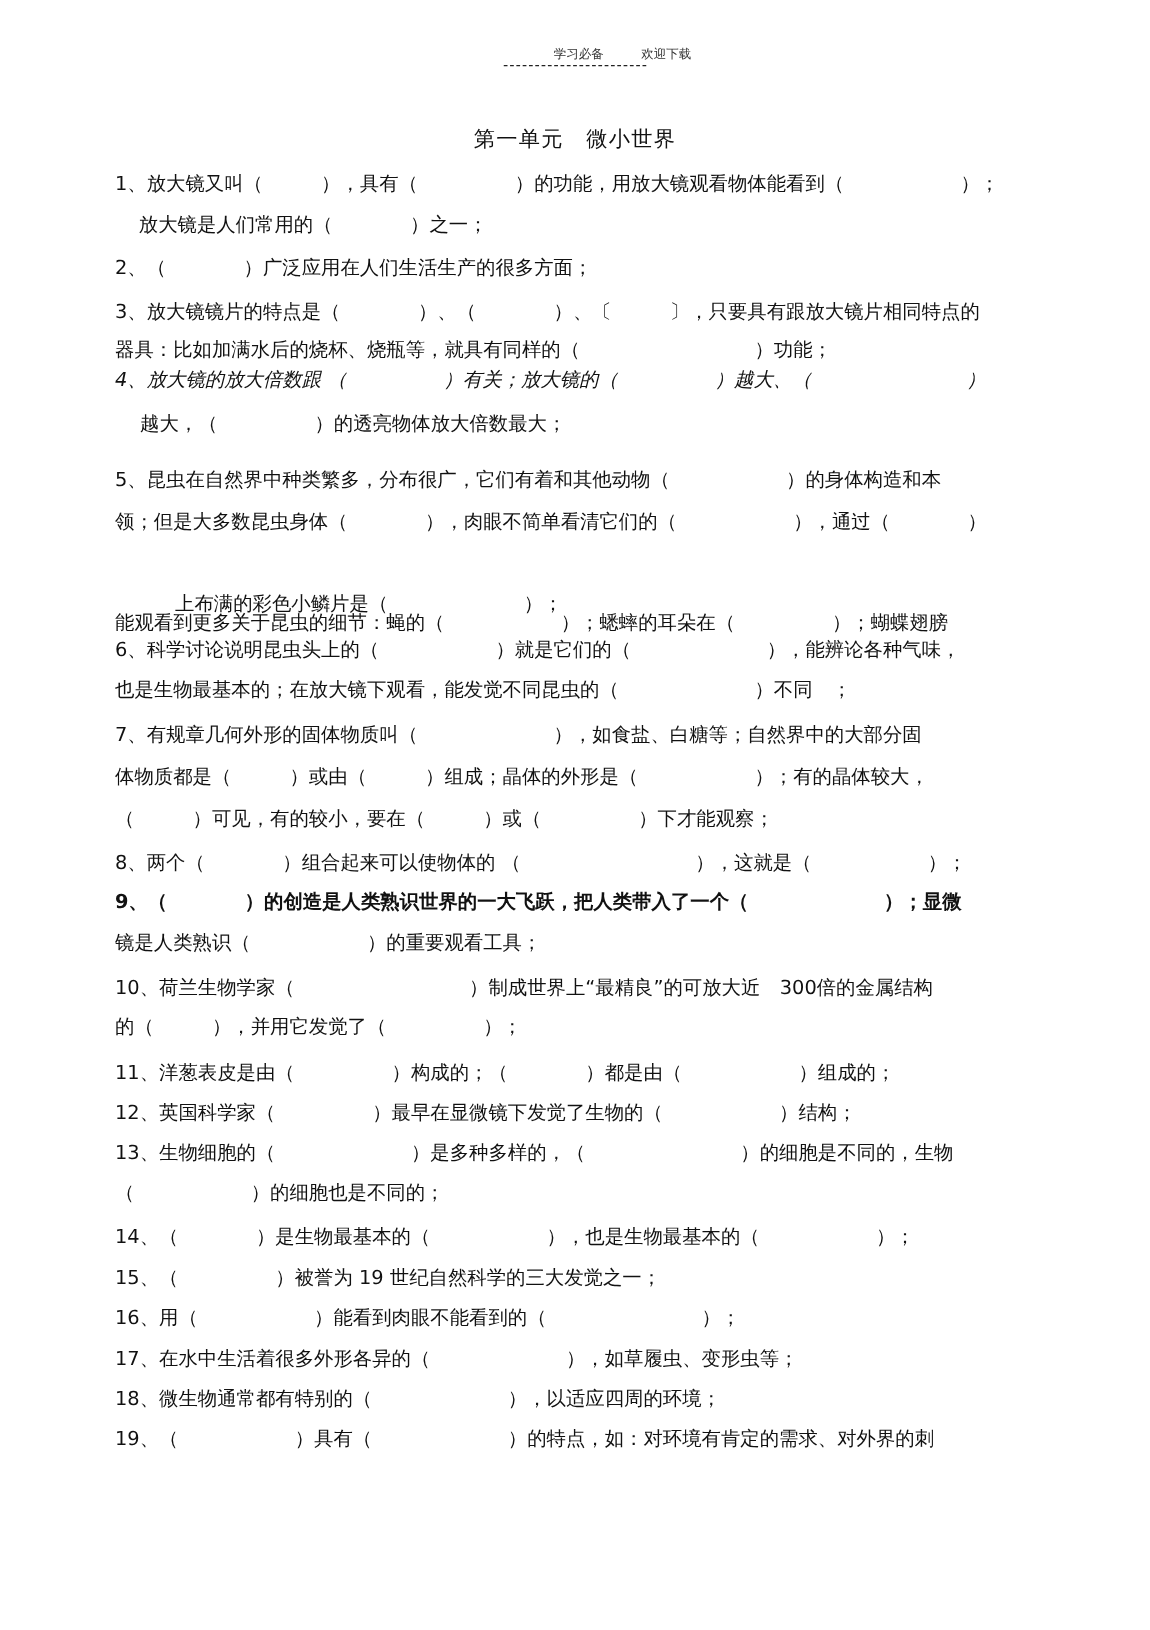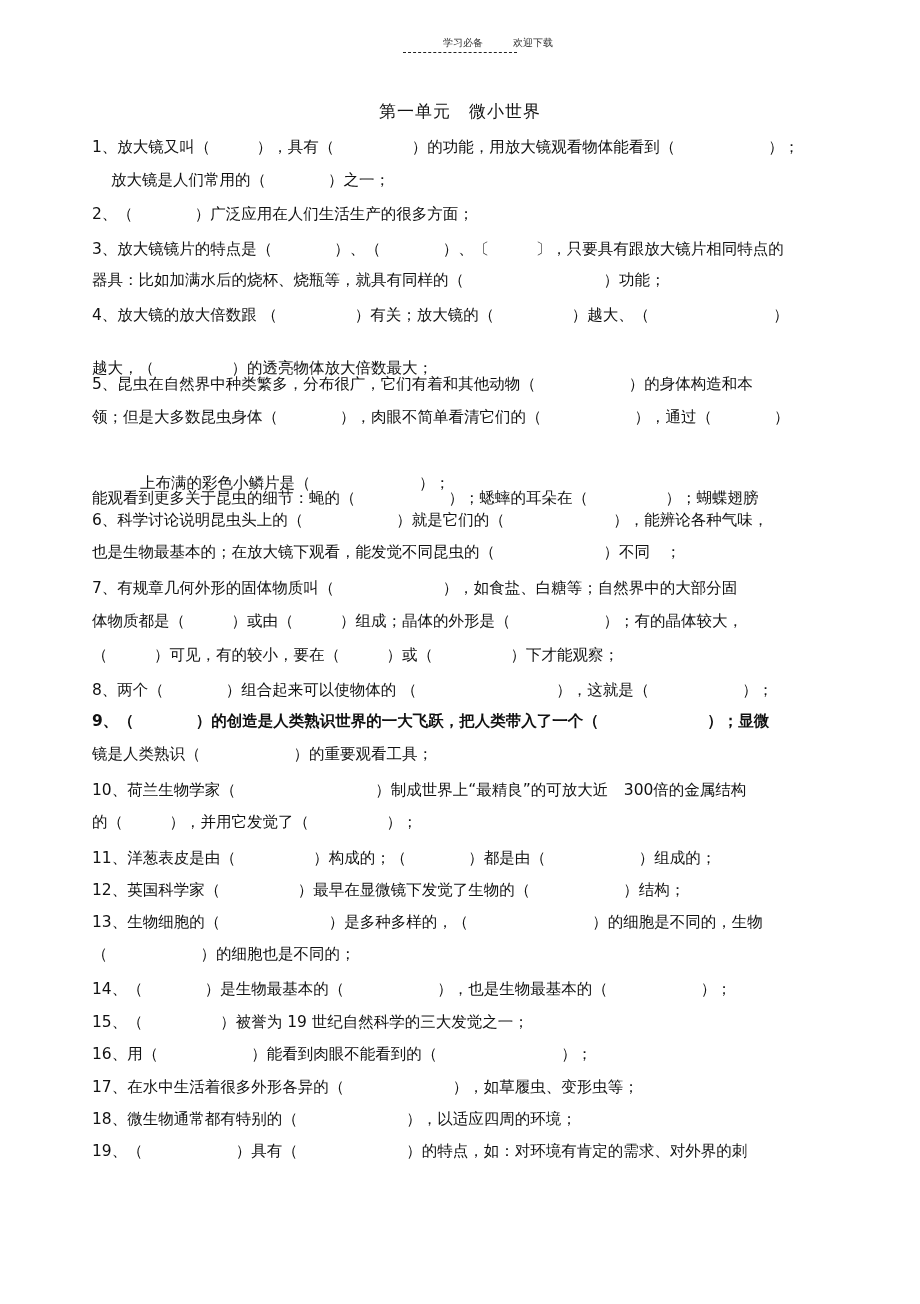--- a/index.html
+++ b/index.html
@@ -19,22 +19,22 @@
 <div class="header-rule"></div>
 
 <div class="title">第一单元　微小世界</div>
 
 <div id="lines">
     <div class="line" style="top: 137px;">1、放大镜又叫（　　　），具有（　　　　　）的功能，用放大镜观看物体能看到（　　　　　　）；</div>
     <div class="line" style="top: 170px; margin-left: 19px;">放大镜是人们常用的（　　　　）之一；</div>
     <div class="line" style="top: 204px;">2、（　　　　）广泛应用在人们生活生产的很多方面；</div>
     <div class="line" style="top: 239px;">3、放大镜镜片的特点是（　　　　）、（　　　　）、〔　　　〕，只要具有跟放大镜片相同特点的</div>
     <div class="line" style="top: 270px;">器具：比如加满水后的烧杯、烧瓶等，就具有同样的（　　　　　　　　　）功能；</div>
-    <div class="line" style="top: 305px;">4、放大镜的放大倍数跟 （　　　　　）有关；放大镜的（　　　　　）越大、（　　　　　　　　）</div>
-    <div class="line" style="top: 358px;">越大，（　　　　　）的透亮物体放大倍数最大；</div>
+    <div class="line" style="top: 294px; font-style: italic;">4、放大镜的放大倍数跟 （　　　　　）有关；放大镜的（　　　　　）越大、（　　　　　　　　）</div>
+    <div class="line" style="top: 329px; margin-left: 20px;">越大，（　　　　　）的透亮物体放大倍数最大；</div>
     <div class="line" style="top: 374px;">5、昆虫在自然界中种类繁多，分布很广，它们有着和其他动物（　　　　　　）的身体构造和本</div>
     <div class="line" style="top: 407px;">领；但是大多数昆虫身体（　　　　），肉眼不简单看清它们的（　　　　　　），通过（　　　　）</div>
     <div class="line" style="top: 440px; margin-top: 48px;">能观看到更多关于昆虫的细节：蝇的（　　　　　　）；蟋蟀的耳朵在（　　　　　）；蝴蝶翅膀</div>
     <div class="line" style="top: 473px; margin-left: 48px;">上布满的彩色小鳞片是（　　　　　　　）；</div>
     <div class="line" style="top: 510px;">6、科学讨论说明昆虫头上的（　　　　　　）就是它们的（　　　　　　　），能辨论各种气味，</div>
     <div class="line" style="top: 542px;">也是生物最基本的；在放大镜下观看，能发觉不同昆虫的（　　　　　　　）不同　；</div>
     <div class="line" style="top: 578px;">7、有规章几何外形的固体物质叫（　　　　　　　），如食盐、白糖等；自然界中的大部分固</div>
     <div class="line" style="top: 611px;">体物质都是（　　　）或由（　　　）组成；晶体的外形是（　　　　　　）；有的晶体较大，</div>
     <div class="line" style="top: 645px;">（　　　）可见，有的较小，要在（　　　）或（　　　　　）下才能观察；</div>
     <div class="line" style="top: 680px;">8、两个（　　　　）组合起来可以使物体的 （　　　　　　　　　），这就是（　　　　　　）；</div>

